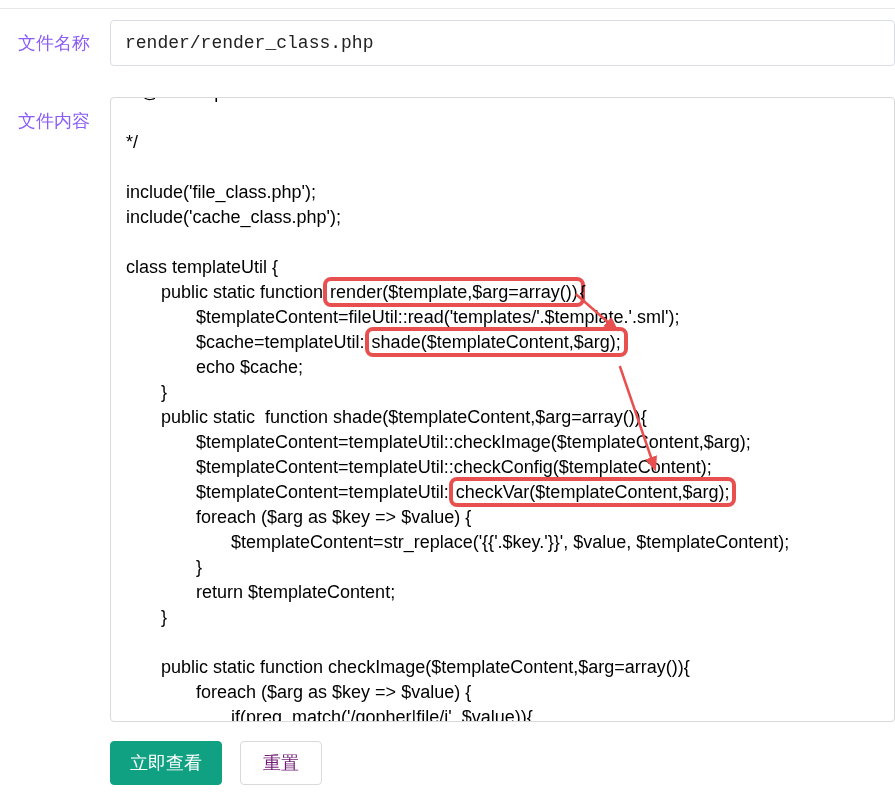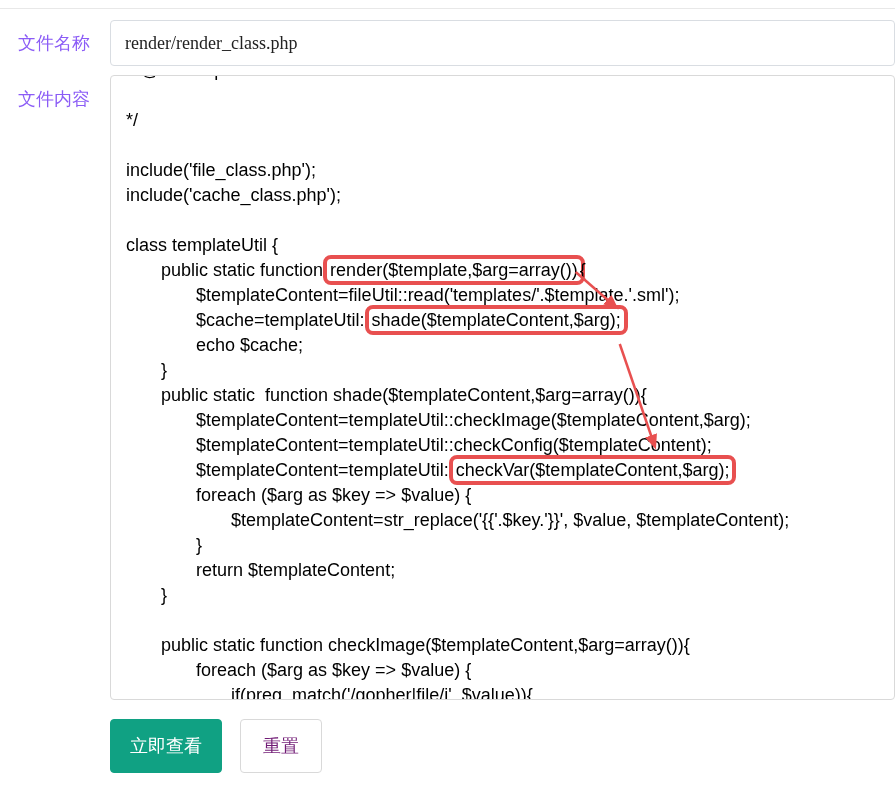--- a/index.html
+++ b/index.html
@@ -6,39 +6,39 @@
   html, body {
     margin: 0; padding: 0;
     width: 895px; height: 796px;
     background: #ffffff;
     overflow: hidden;
     font-family: "Liberation Sans", sans-serif;
   }
   .top-divider { border-top: 1px solid #e8e8e8; margin-top: 8px; }
   .form-row { display: flex; }
   .row-name { margin-top: 11px; }
-  .row-content { margin-top: 9px; }
+  .row-content { margin-top: 31px; }
   .field-label {
     width: 110px;
     padding-left: 18px;
     font-size: 18px;
     color: #8b5cf6;
     flex: 0 0 110px;
   }
   .row-name .field-label { line-height: 46px; }
   .row-content .field-label { padding-top: 13px; line-height: 22px; }
   .text-input {
     width: 800px; height: 46px;
     border: 1px solid #d9dde2;
     border-radius: 4px;
     font-size: 18px;
     color: #222222;
     padding: 0 14px;
     outline: none;
-    font-family: Liberation Serif, serif;
+    font-family: Liberation Mono, monospace;
     background: #fff;
   }
   .code-wrap {
     position: relative;
     width: 800px; height: 625px;
     border: 1px solid #d9d9d9;
     border-radius: 4px;
     overflow: hidden;
     background: #fff;
     cursor: text;
@@ -69,21 +69,21 @@
     margin-top: 19px;
     margin-left: 110px;
     display: flex;
     gap: 18px;
   }
   .btn {
     font-size: 18px;
     font-family: "Liberation Sans", sans-serif;
     border-radius: 4px;
     cursor: pointer;
-    height: 54px;
+    height: 44px;
   }
   .btn-primary {
     width: 112px;
     background: #10a183;
     border: 1px solid #10a183;
     color: #ffffff;
   }
   .btn-secondary {
     width: 82px;
     background: #ffffff;

